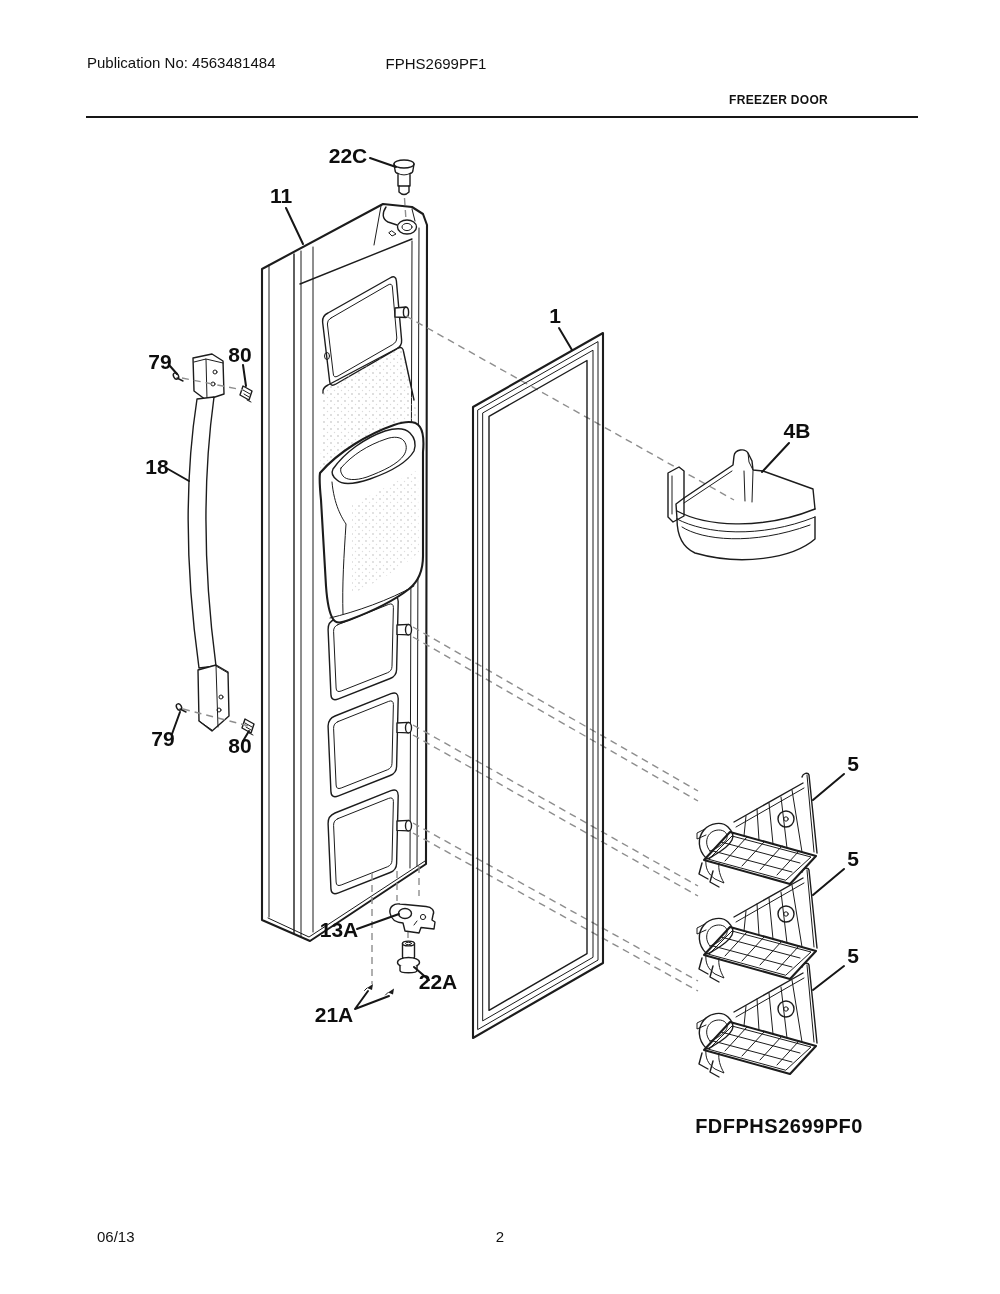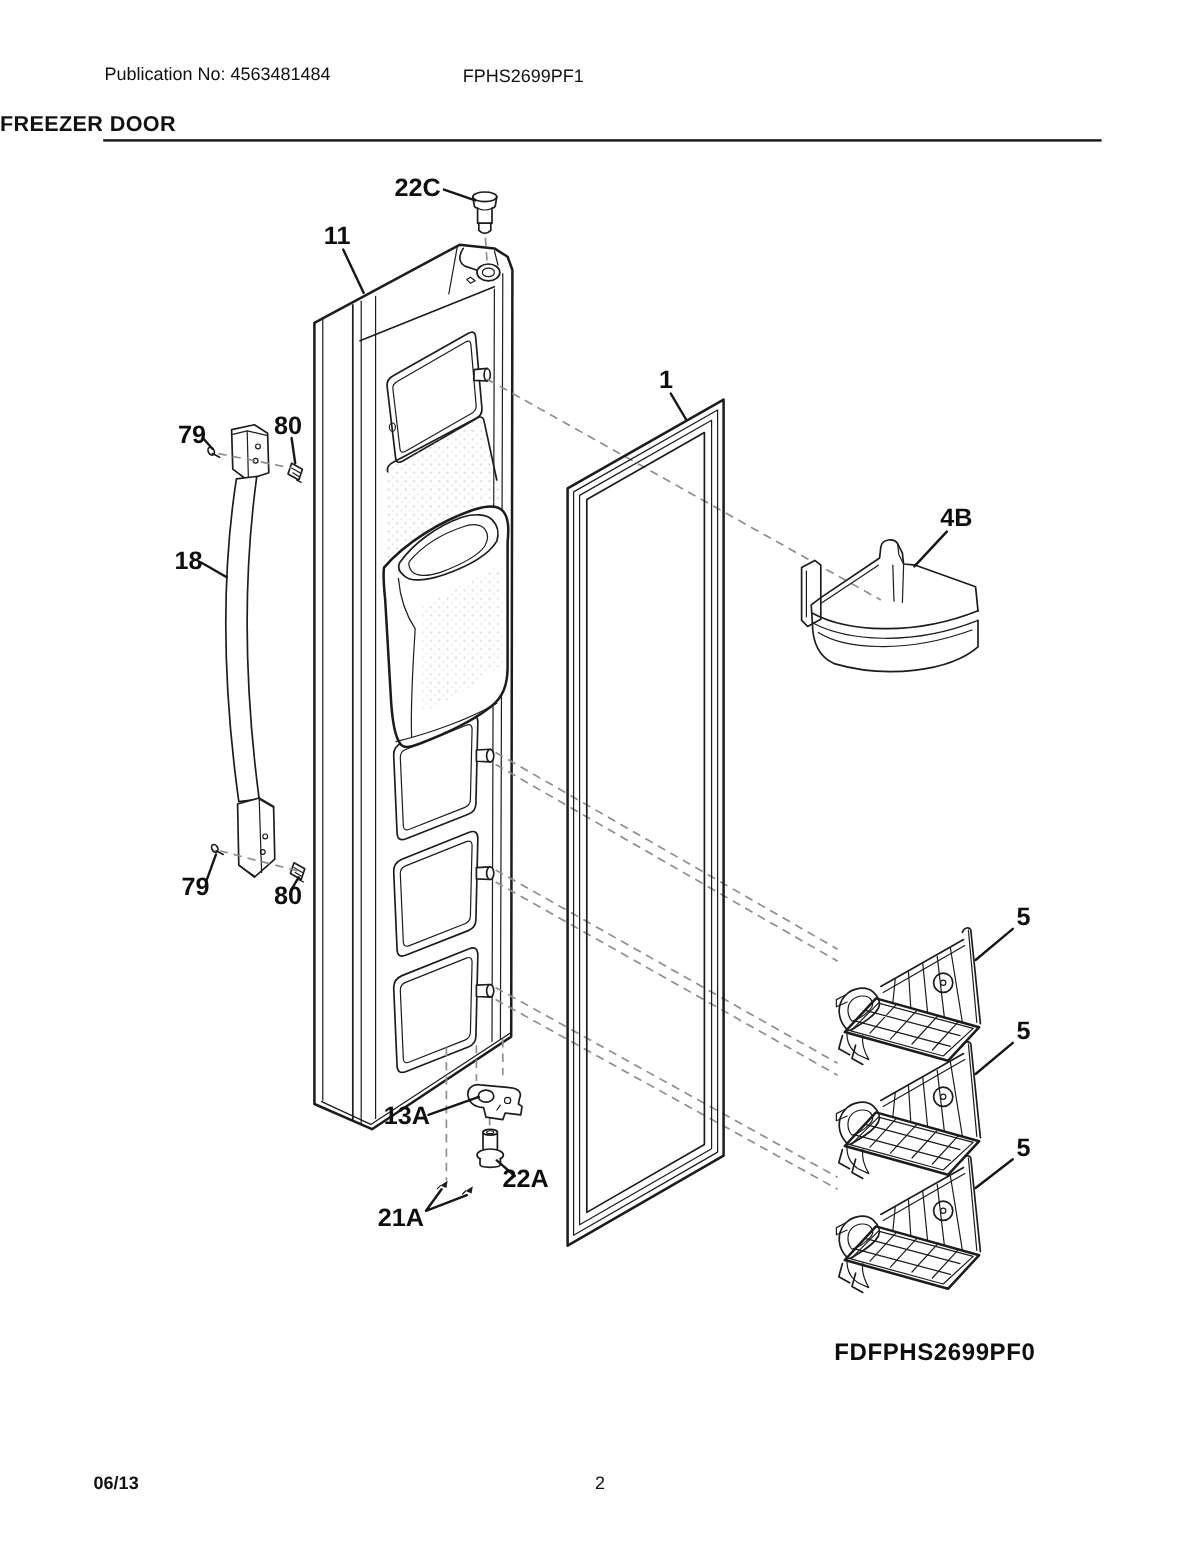--- a/index.html
+++ b/index.html
@@ -1,21 +1,21 @@
 <!DOCTYPE html>
 <html><head>
 <meta charset="utf-8">
 <style>
   html,body{margin:0;padding:0;background:#ffffff;}
   body{width:1000px;height:1294px;position:relative;font-family:"Liberation Sans",sans-serif;color:#111;}
   .hdr-pub{position:absolute;left:87px;top:54px;font-size:15px;white-space:nowrap;}
   .hdr-model{position:absolute;left:0;width:872px;top:55px;text-align:center;font-size:15px;}
-  .hdr-title{position:absolute;left:0;width:828px;top:93px;text-align:left;font-size:18px;font-weight:bold;letter-spacing:.3px;}
+  .hdr-title{position:absolute;left:0;width:828px;top:93px;text-align:right;font-size:12px;font-weight:bold;letter-spacing:.3px;}
   .hdr-rule{position:absolute;left:86px;top:116px;width:832px;height:2px;background:#161616;}
-  .ftr-date{position:absolute;left:78px;top:1228px;font-size:15px;font-weight:bold;}
+  .ftr-date{position:absolute;left:97px;top:1228px;font-size:15px;}
   .ftr-page{position:absolute;left:0;width:1000px;top:1228px;text-align:center;font-size:15px;}
   svg.diagram{position:absolute;left:0;top:0;}
   .ink{stroke:#1c1c1c;fill:none;stroke-width:1.4;stroke-linecap:round;stroke-linejoin:round;}
   .ink2{stroke-width:2.1;}
   .thin{stroke-width:1;}
   .wf{fill:#ffffff;}
   .dash{stroke:#8e8e8e;stroke-width:1.4;fill:none;stroke-dasharray:7 5;stroke-linecap:butt;}
   .leader{stroke:#161616;stroke-width:2;fill:none;stroke-linecap:round;}
   .callout{font-family:"Liberation Sans",sans-serif;font-weight:bold;font-size:21px;fill:#0e0e0e;text-anchor:middle;}
   .code{font-family:"Liberation Sans",sans-serif;font-weight:bold;font-size:20px;fill:#0e0e0e;text-anchor:middle;letter-spacing:.5px;}

